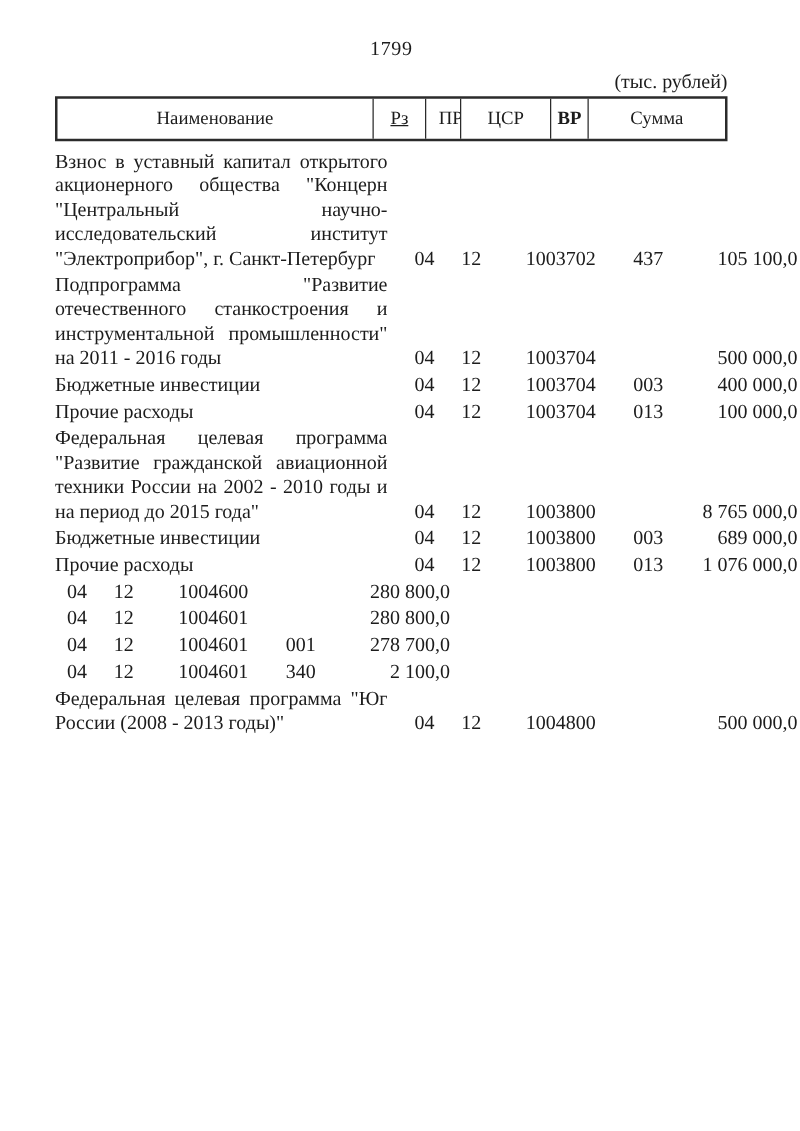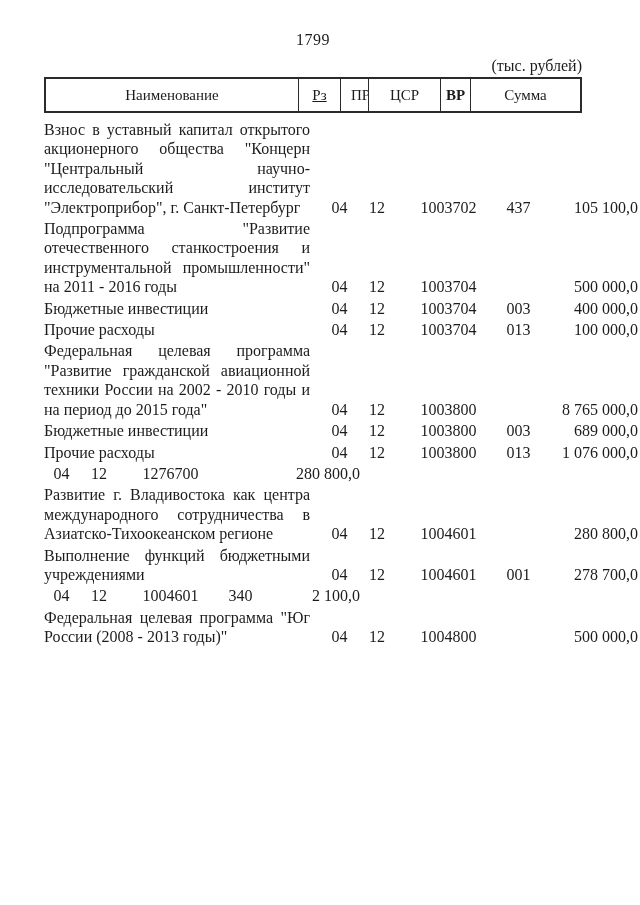--- a/index.html
+++ b/index.html
@@ -158,36 +158,34 @@
     <div class="cell c-rz">04</div>
     <div class="cell c-pr">12</div>
     <div class="cell c-csr">1003800</div>
     <div class="cell c-vr">013</div>
     <div class="cell c-sum">1 076 000,0</div>
   </div>
 
   <div class="row">
     <div class="cell c-rz">04</div>
     <div class="cell c-pr">12</div>
-    <div class="cell c-csr">1276700</div>
+    <div class="cell c-csr">1004600</div>
     <div class="cell c-vr"></div>
     <div class="cell c-sum">280 800,0</div>
   </div>
 
   <div class="row">
-    <div class="cell c-name">Развитие г. Владивостока как центра международного сотрудничества в Азиатско-Тихоокеанском регионе</div>
     <div class="cell c-rz">04</div>
     <div class="cell c-pr">12</div>
     <div class="cell c-csr">1004601</div>
     <div class="cell c-vr"></div>
     <div class="cell c-sum">280 800,0</div>
   </div>
 
   <div class="row">
-    <div class="cell c-name">Выполнение функций бюджетными учреждениями</div>
     <div class="cell c-rz">04</div>
     <div class="cell c-pr">12</div>
     <div class="cell c-csr">1004601</div>
     <div class="cell c-vr">001</div>
     <div class="cell c-sum">278 700,0</div>
   </div>
 
   <div class="row">
     <div class="cell c-rz">04</div>
     <div class="cell c-pr">12</div>

